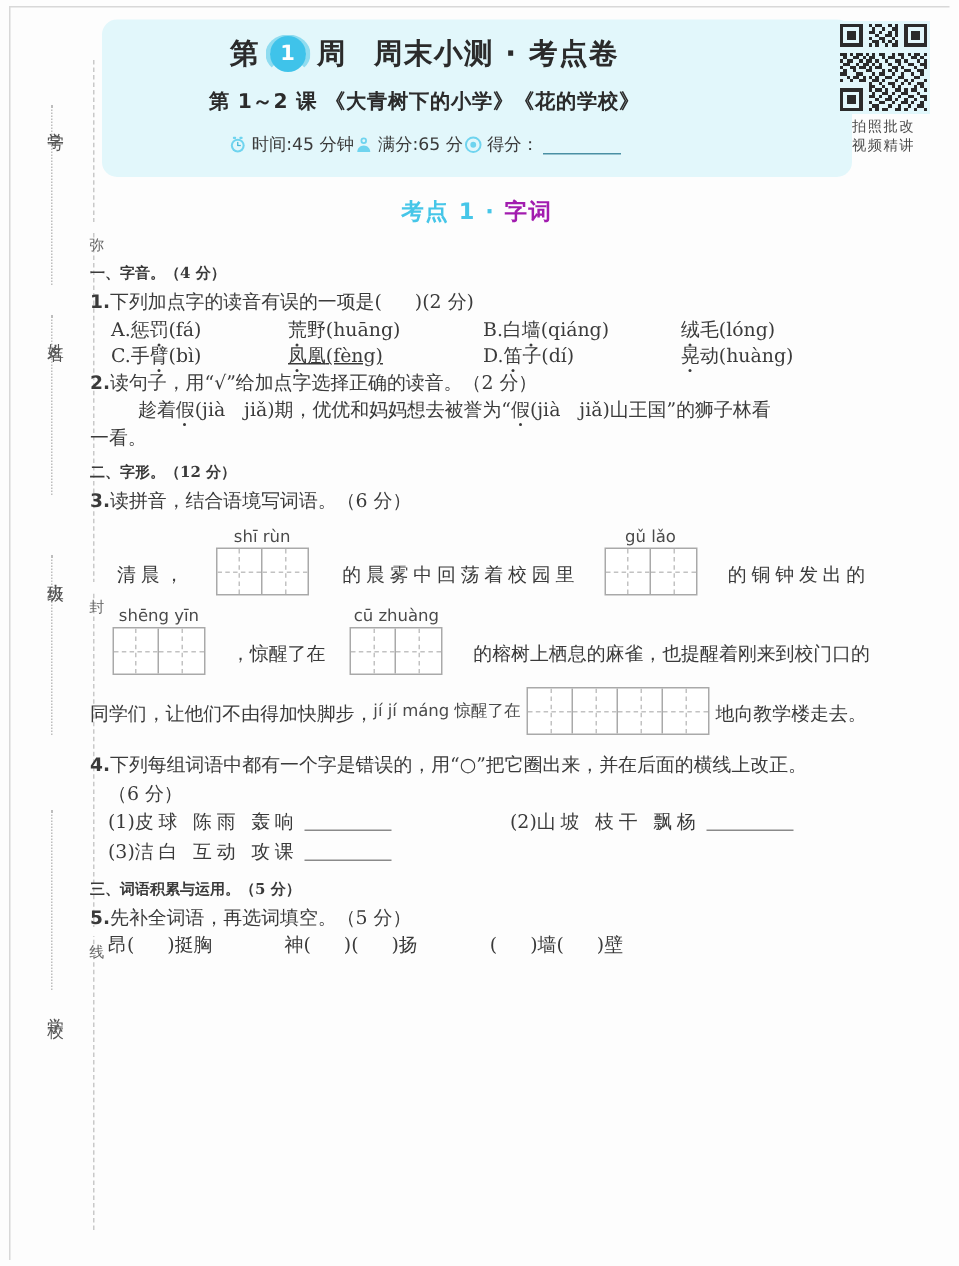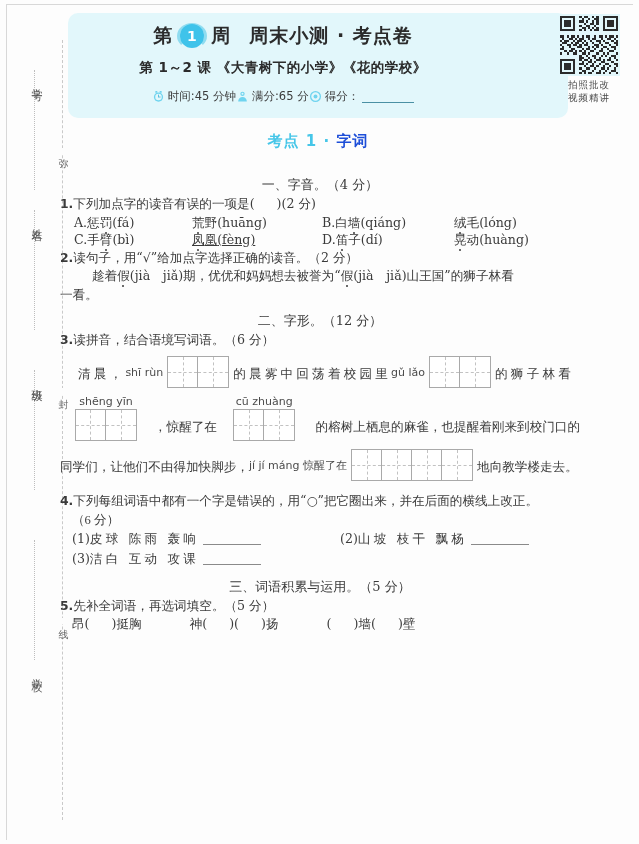--- a/index.html
+++ b/index.html
@@ -112,32 +112,32 @@
   #qr-cap{
     margin-top:3px;font-size:9.5px;line-height:1.35;color:#4a4a4a;letter-spacing:1px;
   }
 
   
   #kaodian{
     position:absolute;left:68px;top:132px;width:500px;
     text-align:center;font-size:15px;font-weight:bold;letter-spacing:1px;
   }
   #kaodian .cy{color:#46c6e8;}
-  #kaodian .dk{color:#1d4ed8;}
+  #kaodian .dk{color:#a21caf;}
 
   
   #content{
     position:absolute;left:60px;top:178px;width:520px;
     font-family:"DejaVu Serif","Liberation Serif",serif;
     font-size:12.6px;
     color:#3a3a3a;
     line-height:1.0;
   }
   .big-head{
-    font-weight:normal;font-size:13px;margin:0 0 7px 0;letter-spacing:0px;text-align:center;
+    font-weight:bold;font-size:10px;margin:0 0 7px 0;letter-spacing:0px;
   }
   .q{margin:0 0 6px 0;}
   .q-num{font-weight:bold;font-family:"DejaVu Sans","Liberation Sans",sans-serif;font-size:12.4px;}
   .opts{margin:0 0 4px 0;padding-left:14px;}
   .optrow{display:flex;gap:0;margin-bottom:5px;}
   .opt{white-space:nowrap;}
   .dotted{position:relative;}
   .dotted::after{
     content:"";position:absolute;left:50%;bottom:-4px;transform:translateX(-50%);
     width:2px;height:2px;border-radius:50%;background:#3a3a3a;
@@ -482,21 +482,21 @@
           </span>
       </span>
       <span class="txt spaced" style="padding-bottom:8px;padding-left:4px;">的晨雾中回荡着校园里</span>
       <span class="pyblock">
         <span class="py">gǔ  lǎo</span>
         <span class="tzg">
             <span class="cell"></span>
             <span class="cell"></span>
           </span>
       </span>
-      <span class="txt spaced" style="padding-bottom:8px;padding-left:4px;">的狮子林看</span>
+      <span class="txt spaced" style="padding-bottom:8px;padding-left:4px;">的铜钟发出的</span>
     </div>
 
     <div class="flowline" style="padding-left:0px;margin-top:6px;">
       <span class="pyblock">
         <span class="py">shēng yīn</span>
         <span class="tzg">
             <span class="cell"></span>
             <span class="cell"></span>
           </span>
       </span>
@@ -521,21 +521,21 @@
             <span class="cell"></span>
             <span class="cell"></span>
           </span>
       </span>
       <span class="txt" style="padding-bottom:8px;padding-left:4px;">地向教学楼走去。</span>
     </div>
 
     <div class="q" style="margin-top:14px;">
       <span class="q-num">4.</span><span>下列每组词语中都有一个字是错误的，用“○”把它圈出来，并在后面的横线上改正。</span>
     </div>
-    <div class="q indent" style="padding-left:12px;font-family:Liberation Serif, serif;">（6 分）</div>
+    <div class="q indent" style="padding-left:12px;">（6 分）</div>
 
     <div class="two-col" style="padding-left:12px;margin-bottom:6px;">
       <div>
         <span>(1)</span><span class="spaced">皮球  陈雨  轰响</span>
         <span class="blank-s"></span>
       </div>
       <div>
         <span>(2)</span><span class="spaced">山坡  枝干  飘杨</span>
         <span class="blank-s"></span>
       </div>

